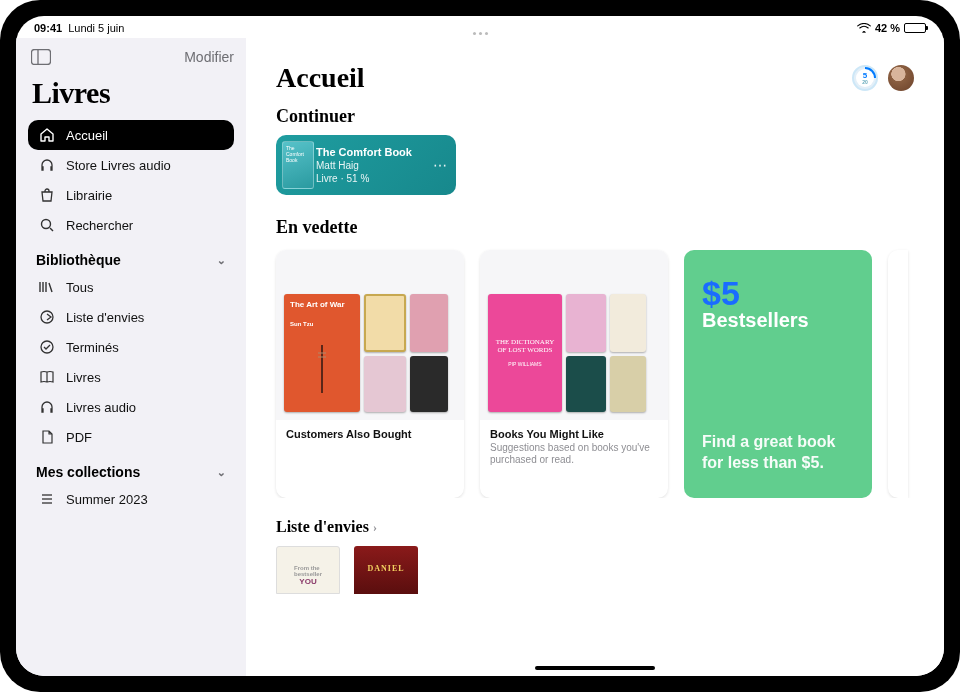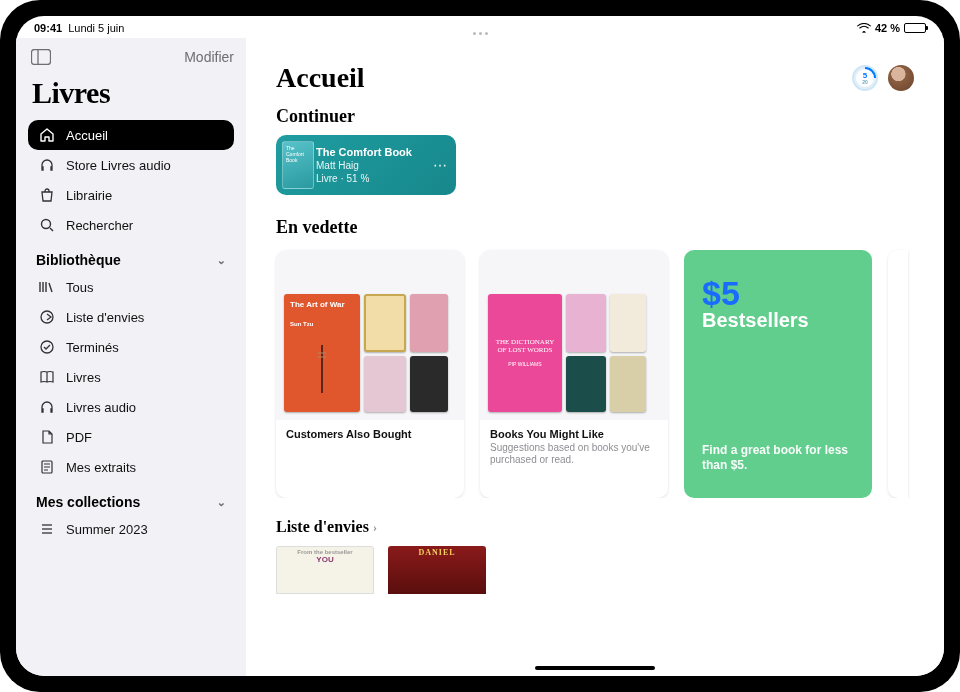--- a/index.html
+++ b/index.html
@@ -197,29 +197,29 @@
     background:#61ce8e;
     border-radius:10px;
     padding:24px 18px;
     color:#fff;
     display:flex;
     flex-direction:column;
     justify-content:space-between;
   }
   .promo-price{ font-size:34px; font-weight:800; color:#1a6cff; }
   .promo-title{ font-size:20px; font-weight:700; margin-top:-4px;}
-  .promo-sub{ font-size:12px; font-weight:600; line-height:1.3; opacity:0.95;}
+  .promo-sub{ font-size:16px; font-weight:600; line-height:1.3; opacity:0.95;}
   .partial-card{ width:20px; background:#fff; border-radius:10px 0 0 10px; box-shadow: 0 1px 3px rgba(0,0,0,0.12); height:248px;}
 
   .wishlist-section { padding: 20px 30px 0; }
   .wl-header{ display:flex; align-items:center; gap:4px; font-family: Georgia, serif; font-size:16px; font-weight:700;}
   .wl-header .arrow{ font-size:12px; color:#8e8e93;}
   .wl-sub{ font-size:11px; color:#8e8e93; margin-top:2px;}
   .wl-row{ display:flex; gap:14px; margin-top:10px;}
-  .wl-book{ width:98px; height:48px; border-radius:3px 3px 0 0; overflow:hidden; display:flex; flex-direction:column; align-items:center; padding:2px; font-size:8px; font-weight:700;}
+  .wl-book{ width:64px; height:48px; border-radius:3px 3px 0 0; overflow:hidden; display:flex; flex-direction:column; align-items:center; padding:18px; font-size:8px; font-weight:700;}
 
   .home-indicator{
     position:absolute;
     bottom:6px;
     left:50%;
     transform:translateX(-50%);
     width:120px; height:4px;
     background:#000;
     border-radius:3px;
   }
@@ -349,31 +349,20 @@
           <span>Livres audio</span>
         </div>
         <div class="nav-item">
           <span class="nav-icon">
               <svg width="16" height="16" viewBox="0 0 16 16">
                 <path d="M4 2 h6 l3 3 v9 H4 Z M10 2 v3 h3" fill="none" stroke="currentColor" stroke-width="1.2"></path>
               </svg>
             </span>
           <span>PDF</span>
         </div>
-        <div class="nav-item">
-          <span class="nav-icon">
-              <svg width="16" height="16" viewBox="0 0 16 16">
-                <rect x="3" y="2" width="10" height="12" rx="1" fill="none" stroke="currentColor" stroke-width="1.2"></rect>
-                <line x1="5" y1="5" x2="11" y2="5" stroke="currentColor"></line>
-                <line x1="5" y1="8" x2="11" y2="8" stroke="currentColor"></line>
-                <line x1="5" y1="11" x2="9" y2="11" stroke="currentColor"></line>
-              </svg>
-            </span>
-          <span>Mes extraits</span>
-        </div>
 
         <div class="section-header">
           <span>Mes collections</span>
           <span class="chev">⌄</span>
         </div>
         <div class="nav-item">
           <span class="nav-icon">
               <svg width="16" height="16" viewBox="0 0 16 16">
                 <line x1="3" y1="4" x2="13" y2="4" stroke="currentColor" stroke-width="1.3"></line>
                 <line x1="3" y1="8" x2="13" y2="8" stroke="currentColor" stroke-width="1.3"></line>

